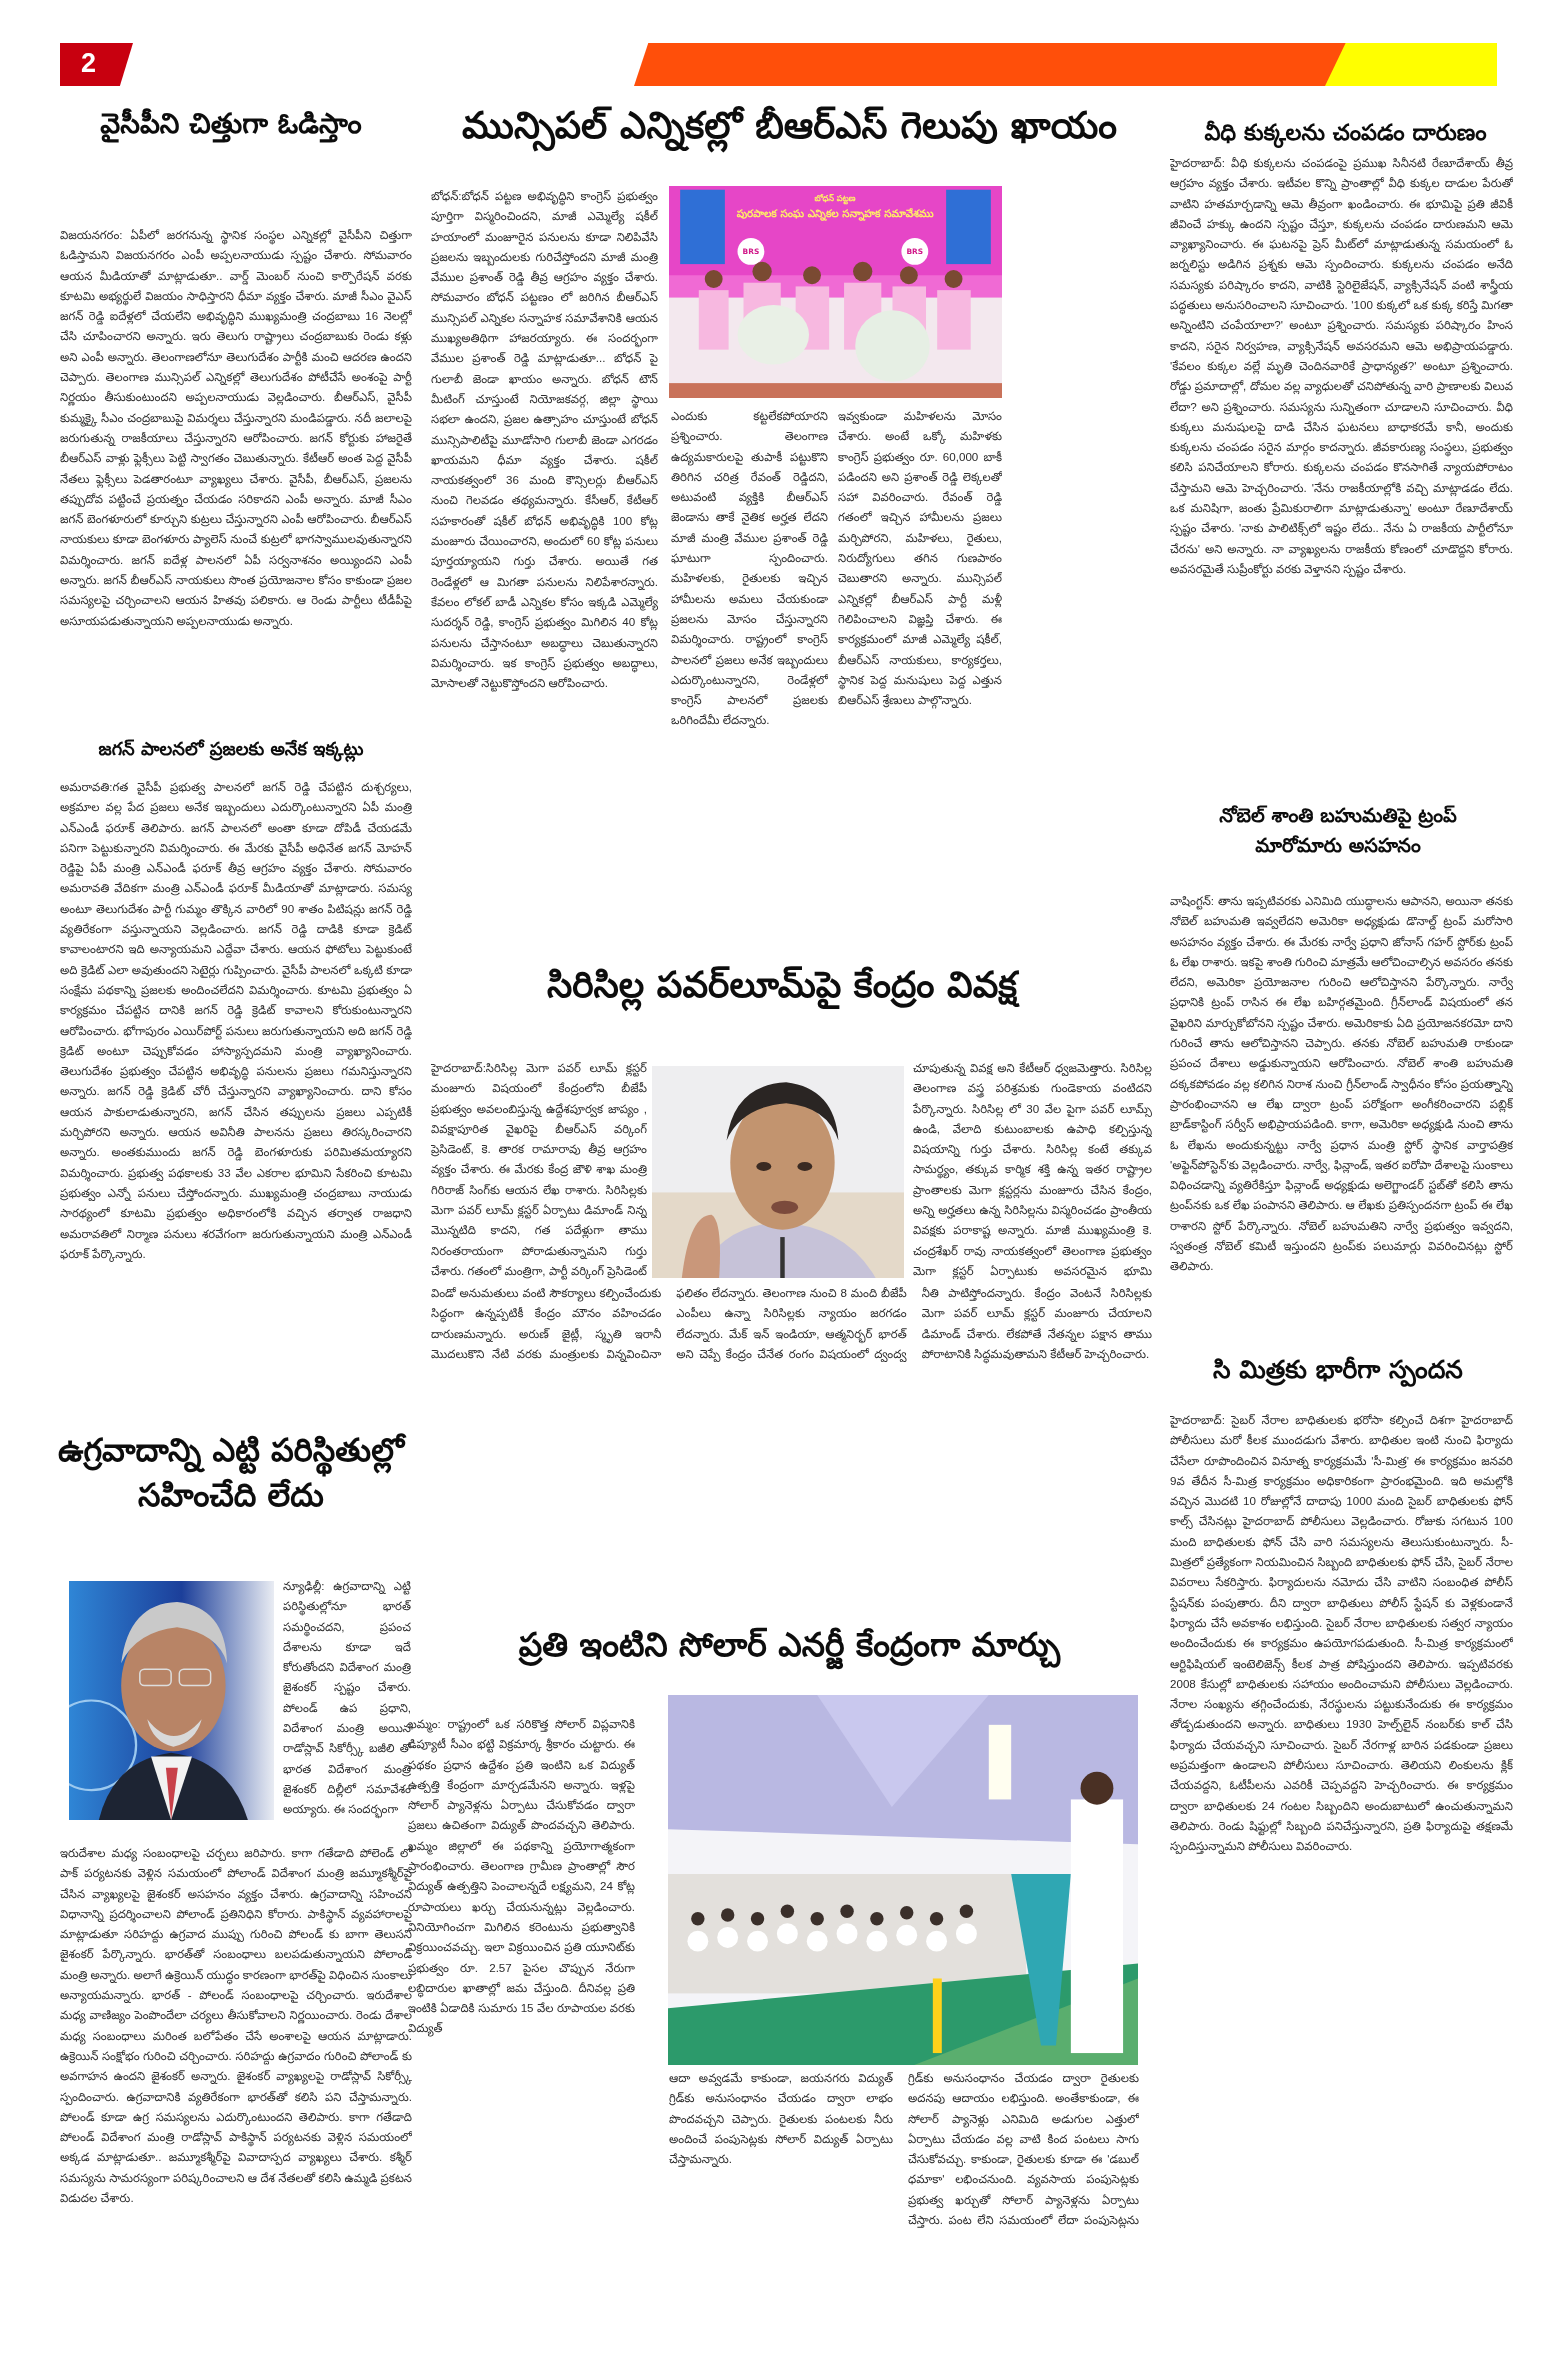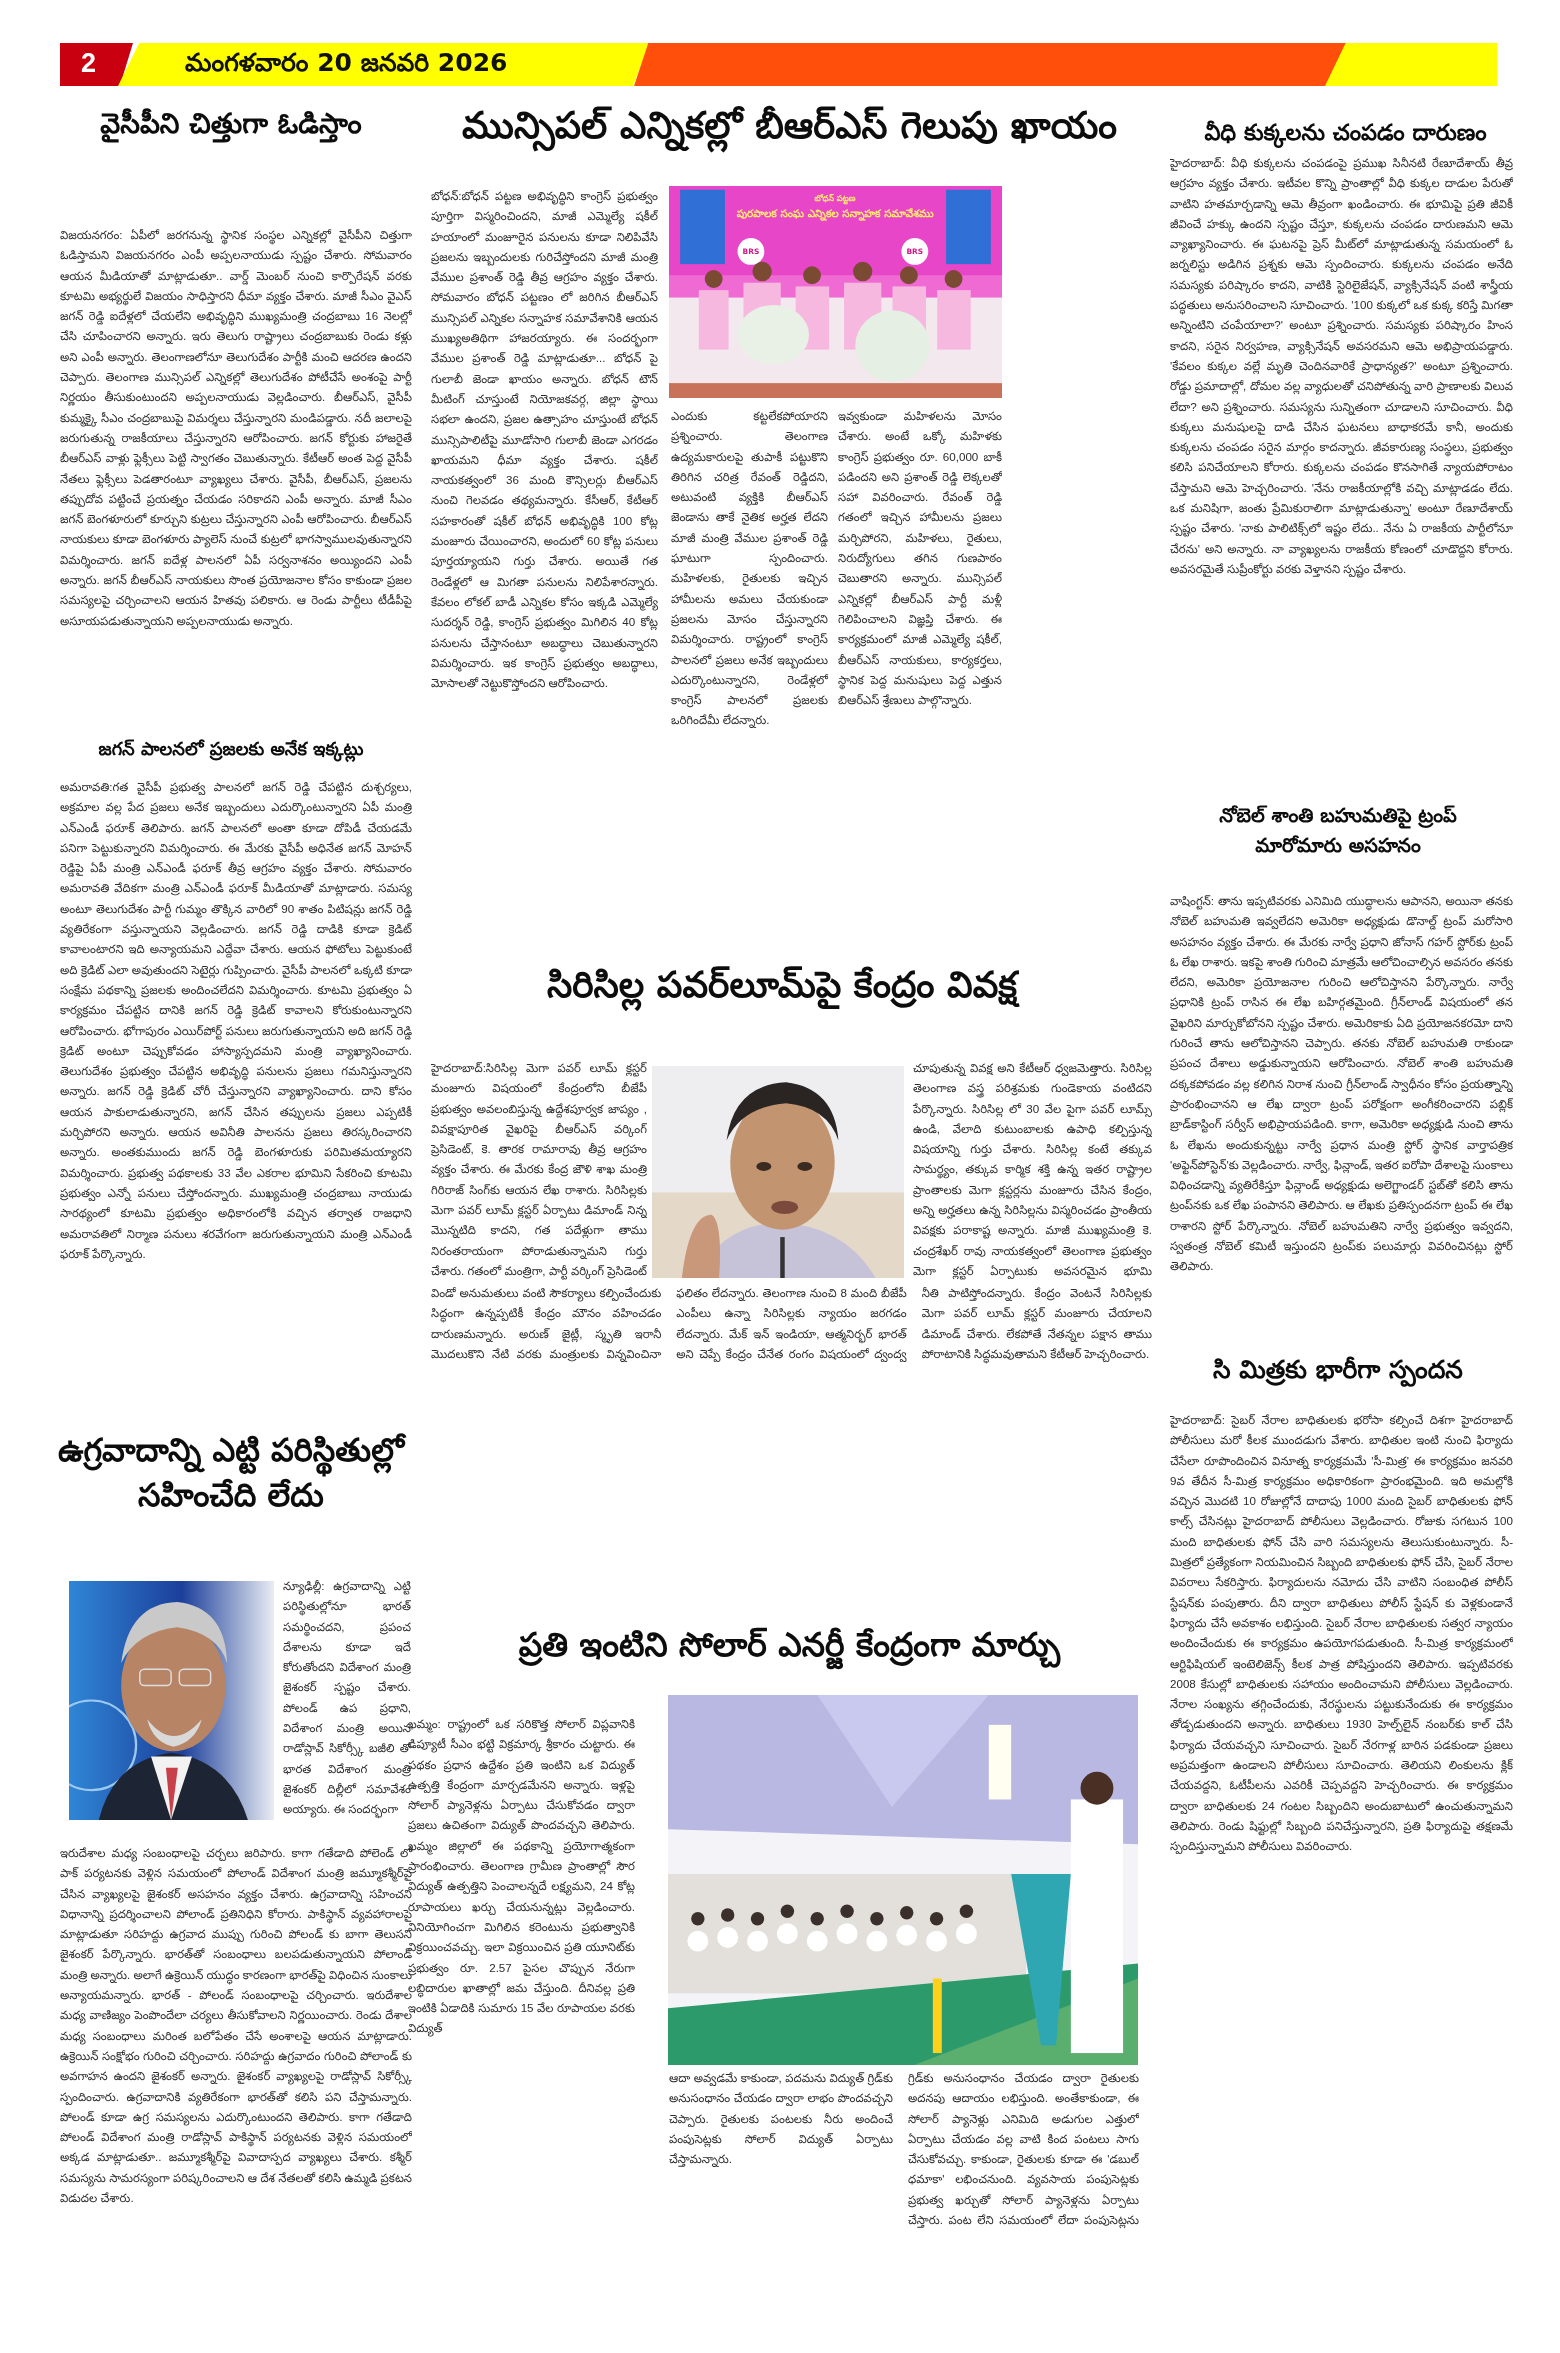--- a/index.html
+++ b/index.html
@@ -20,23 +20,20 @@
   .col{position:absolute;overflow:hidden;}
   .photo{position:absolute;overflow:hidden;}
   .photo svg{display:block;width:100%;height:100%;}
 </style>
 </head>
 <body>
 
 <div class="strip">
   <div class="pg">
       <span>2</span>
-    </div>
-  <div class="yel">
-      <span>మంగళవారం 20 జనవరి 2026</span>
     </div>
   <div class="org"></div>
   <div class="yel2"></div>
 </div>
 
 <div class="abs head" style="left:52px;top:103px;width:358px;font-size:28px;line-height:42px;">
   <div>వైసీపీని చిత్తుగా ఓడిస్తాం</div>
 </div>
 <div class="col body" style="left:60px;top:225px;width:352px;height:484px;">
   <p>విజయనగరం: ఏపీలో జరగనున్న స్థానిక సంస్థల ఎన్నికల్లో వైసీపీని చిత్తుగా ఓడిస్తామని విజయనగరం ఎంపీ అప్పలనాయుడు స్పష్టం చేశారు. సోమవారం ఆయన మీడియాతో మాట్లాడుతూ.. వార్డ్ మెంబర్ నుంచి కార్పొరేషన్ వరకు కూటమి అభ్యర్థులే విజయం సాధిస్తారని ధీమా వ్యక్తం చేశారు. మాజీ సీఎం వైఎస్ జగన్ రెడ్డి ఐదేళ్లలో చేయలేని అభివృద్ధిని ముఖ్యమంత్రి చంద్రబాబు 16 నెలల్లో చేసి చూపించారని అన్నారు. ఇరు తెలుగు రాష్ట్రాలు చంద్రబాబుకు రెండు కళ్లు అని ఎంపీ అన్నారు. తెలంగాణలోనూ తెలుగుదేశం పార్టీకి మంచి ఆదరణ ఉందని చెప్పారు. తెలంగాణ మున్సిపల్ ఎన్నికల్లో తెలుగుదేశం పోటీచేసే అంశంపై పార్టీ నిర్ణయం తీసుకుంటుందని అప్పలనాయుడు వెల్లడించారు. బీఆర్ఎస్, వైసీపీ కుమ్మక్కై సీఎం చంద్రబాబుపై విమర్శలు చేస్తున్నారని మండిపడ్డారు. నదీ జలాలపై జరుగుతున్న రాజకీయాలు చేస్తున్నారని ఆరోపించారు. జగన్ కోర్టుకు హాజరైతే బీఆర్ఎస్ వాళ్లు ఫ్లెక్సీలు పెట్టి స్వాగతం చెబుతున్నారు. కేటీఆర్ అంత పెద్ద వైసీపీ నేతలు ఫ్లెక్సీలు పెడతారంటూ వ్యాఖ్యలు చేశారు. వైసీపీ, బీఆర్ఎస్, ప్రజలను తప్పుదోవ పట్టించే ప్రయత్నం చేయడం సరికాదని ఎంపీ అన్నారు. మాజీ సీఎం జగన్ బెంగళూరులో కూర్చుని కుట్రలు చేస్తున్నారని ఎంపీ ఆరోపించారు. బీఆర్ఎస్ నాయకులు కూడా బెంగళూరు ప్యాలెస్ నుంచే కుట్రలో భాగస్వాములవుతున్నారని విమర్శించారు. జగన్ ఐదేళ్ల పాలనలో ఏపీ సర్వనాశనం అయ్యిందని ఎంపీ అన్నారు. జగన్ బీఆర్ఎస్ నాయకులు సొంత ప్రయోజనాల కోసం కాకుండా ప్రజల సమస్యలపై చర్చించాలని ఆయన హితవు పలికారు. ఆ రెండు పార్టీలు టీడీపీపై అసూయపడుతున్నాయని అప్పలనాయుడు అన్నారు.</p>
@@ -194,21 +191,21 @@
       </g>
     <polygon points="0,420 630,360 630,496 0,496" fill="#2c9a6b"></polygon>
     <polygon points="330,496 630,380 630,496" fill="#5aae6e"></polygon>
     <rect x="355" y="380" width="12" height="100" fill="#ffd11a"></rect>
     <polygon points="460,240 540,240 520,470 500,470" fill="#2fa7b3"></polygon>
     <rect x="540" y="140" width="70" height="340" fill="#ffffff"></rect>
     <circle cx="575" cy="125" r="22" fill="#4a3024"></circle>
   </svg>
 </div>
 <div class="col body" style="left:669px;top:2068px;width:224px;height:164px;">
-  <p>ఆదా అవ్వడమే కాకుండా, పదమను విద్యుత్ గ్రిడ్‌కు అనుసంధానం చేయడం ద్వారా లాభం పొందవచ్చని చెప్పారు. రైతులకు పంటలకు నీరు అందించే పంపుసెట్లకు సోలార్ విద్యుత్ ఏర్పాటు చేస్తామన్నారు.</p>
+  <p>ఆదా అవ్వడమే కాకుండా, జయనగరు విద్యుత్ గ్రిడ్‌కు అనుసంధానం చేయడం ద్వారా లాభం పొందవచ్చని చెప్పారు. రైతులకు పంటలకు నీరు అందించే పంపుసెట్లకు సోలార్ విద్యుత్ ఏర్పాటు చేస్తామన్నారు.</p>
 </div>
 <div class="col body" style="left:908px;top:2068px;width:231px;height:164px;">
   <p>గ్రిడ్‌కు అనుసంధానం చేయడం ద్వారా రైతులకు అదనపు ఆదాయం లభిస్తుంది. అంతేకాకుండా, ఈ సోలార్ ప్యానెళ్లు ఎనిమిది అడుగుల ఎత్తులో ఏర్పాటు చేయడం వల్ల వాటి కింద పంటలు సాగు చేసుకోవచ్చు. కాకుండా, రైతులకు కూడా ఈ 'డబుల్ ధమాకా' లభించనుంది. వ్యవసాయ పంపుసెట్లకు ప్రభుత్వ ఖర్చుతో సోలార్ ప్యానెళ్లను ఏర్పాటు చేస్తారు. పంట లేని సమయంలో లేదా పంపుసెట్లను వాడనప్పుడు కూడా ఉత్పత్తి అయ్యే విద్యుత్తును ప్రభుత్వం కొనుగోలు చేస్తుంది.</p>
 </div>
 
 <div class="abs head" style="left:1163px;top:119px;width:365px;font-size:22.4px;">
   <span>వీధి కుక్కలను చంపడం దారుణం</span>
 </div>
 <div class="col body" style="left:1170px;top:153px;width:343px;height:630px;">
   <p>హైదరాబాద్: వీధి కుక్కలను చంపడంపై ప్రముఖ సినీనటి రేణూదేశాయ్ తీవ్ర ఆగ్రహం వ్యక్తం చేశారు. ఇటీవల కొన్ని ప్రాంతాల్లో వీధి కుక్కల దాడుల పేరుతో వాటిని హతమార్చడాన్ని ఆమె తీవ్రంగా ఖండించారు. ఈ భూమిపై ప్రతి జీవికీ జీవించే హక్కు ఉందని స్పష్టం చేస్తూ, కుక్కలను చంపడం దారుణమని ఆమె వ్యాఖ్యానించారు. ఈ ఘటనపై ప్రెస్ మీట్‌లో మాట్లాడుతున్న సమయంలో ఓ జర్నలిస్టు అడిగిన ప్రశ్నకు ఆమె స్పందించారు. కుక్కలను చంపడం అనేది సమస్యకు పరిష్కారం కాదని, వాటికి స్టెరిలైజేషన్, వ్యాక్సినేషన్ వంటి శాస్త్రీయ పద్ధతులు అనుసరించాలని సూచించారు. '100 కుక్కలో ఒక కుక్క కరిస్తే మిగతా అన్నింటిని చంపేయాలా?' అంటూ ప్రశ్నించారు. సమస్యకు పరిష్కారం హింస కాదని, సరైన నిర్వహణ, వ్యాక్సినేషన్ అవసరమని ఆమె అభిప్రాయపడ్డారు. 'కేవలం కుక్కల వల్లే మృతి చెందినవారికే ప్రాధాన్యత?' అంటూ ప్రశ్నించారు. రోడ్డు ప్రమాదాల్లో, దోమల వల్ల వ్యాధులతో చనిపోతున్న వారి ప్రాణాలకు విలువ లేదా? అని ప్రశ్నించారు. సమస్యను సున్నితంగా చూడాలని సూచించారు. వీధి కుక్కలు మనుషులపై దాడి చేసిన ఘటనలు బాధాకరమే కానీ, అందుకు కుక్కలను చంపడం సరైన మార్గం కాదన్నారు. జీవకారుణ్య సంస్థలు, ప్రభుత్వం కలిసి పనిచేయాలని కోరారు. కుక్కలను చంపడం కొనసాగితే న్యాయపోరాటం చేస్తామని ఆమె హెచ్చరించారు. 'నేను రాజకీయాల్లోకి వచ్చి మాట్లాడడం లేదు. ఒక మనిషిగా, జంతు ప్రేమికురాలిగా మాట్లాడుతున్నా' అంటూ రేణూదేశాయ్ స్పష్టం చేశారు. 'నాకు పాలిటిక్స్‌లో ఇష్టం లేదు.. నేను ఏ రాజకీయ పార్టీలోనూ చేరను' అని అన్నారు. నా వ్యాఖ్యలను రాజకీయ కోణంలో చూడొద్దని కోరారు. అవసరమైతే సుప్రీంకోర్టు వరకు వెళ్తానని స్పష్టం చేశారు.</p>

